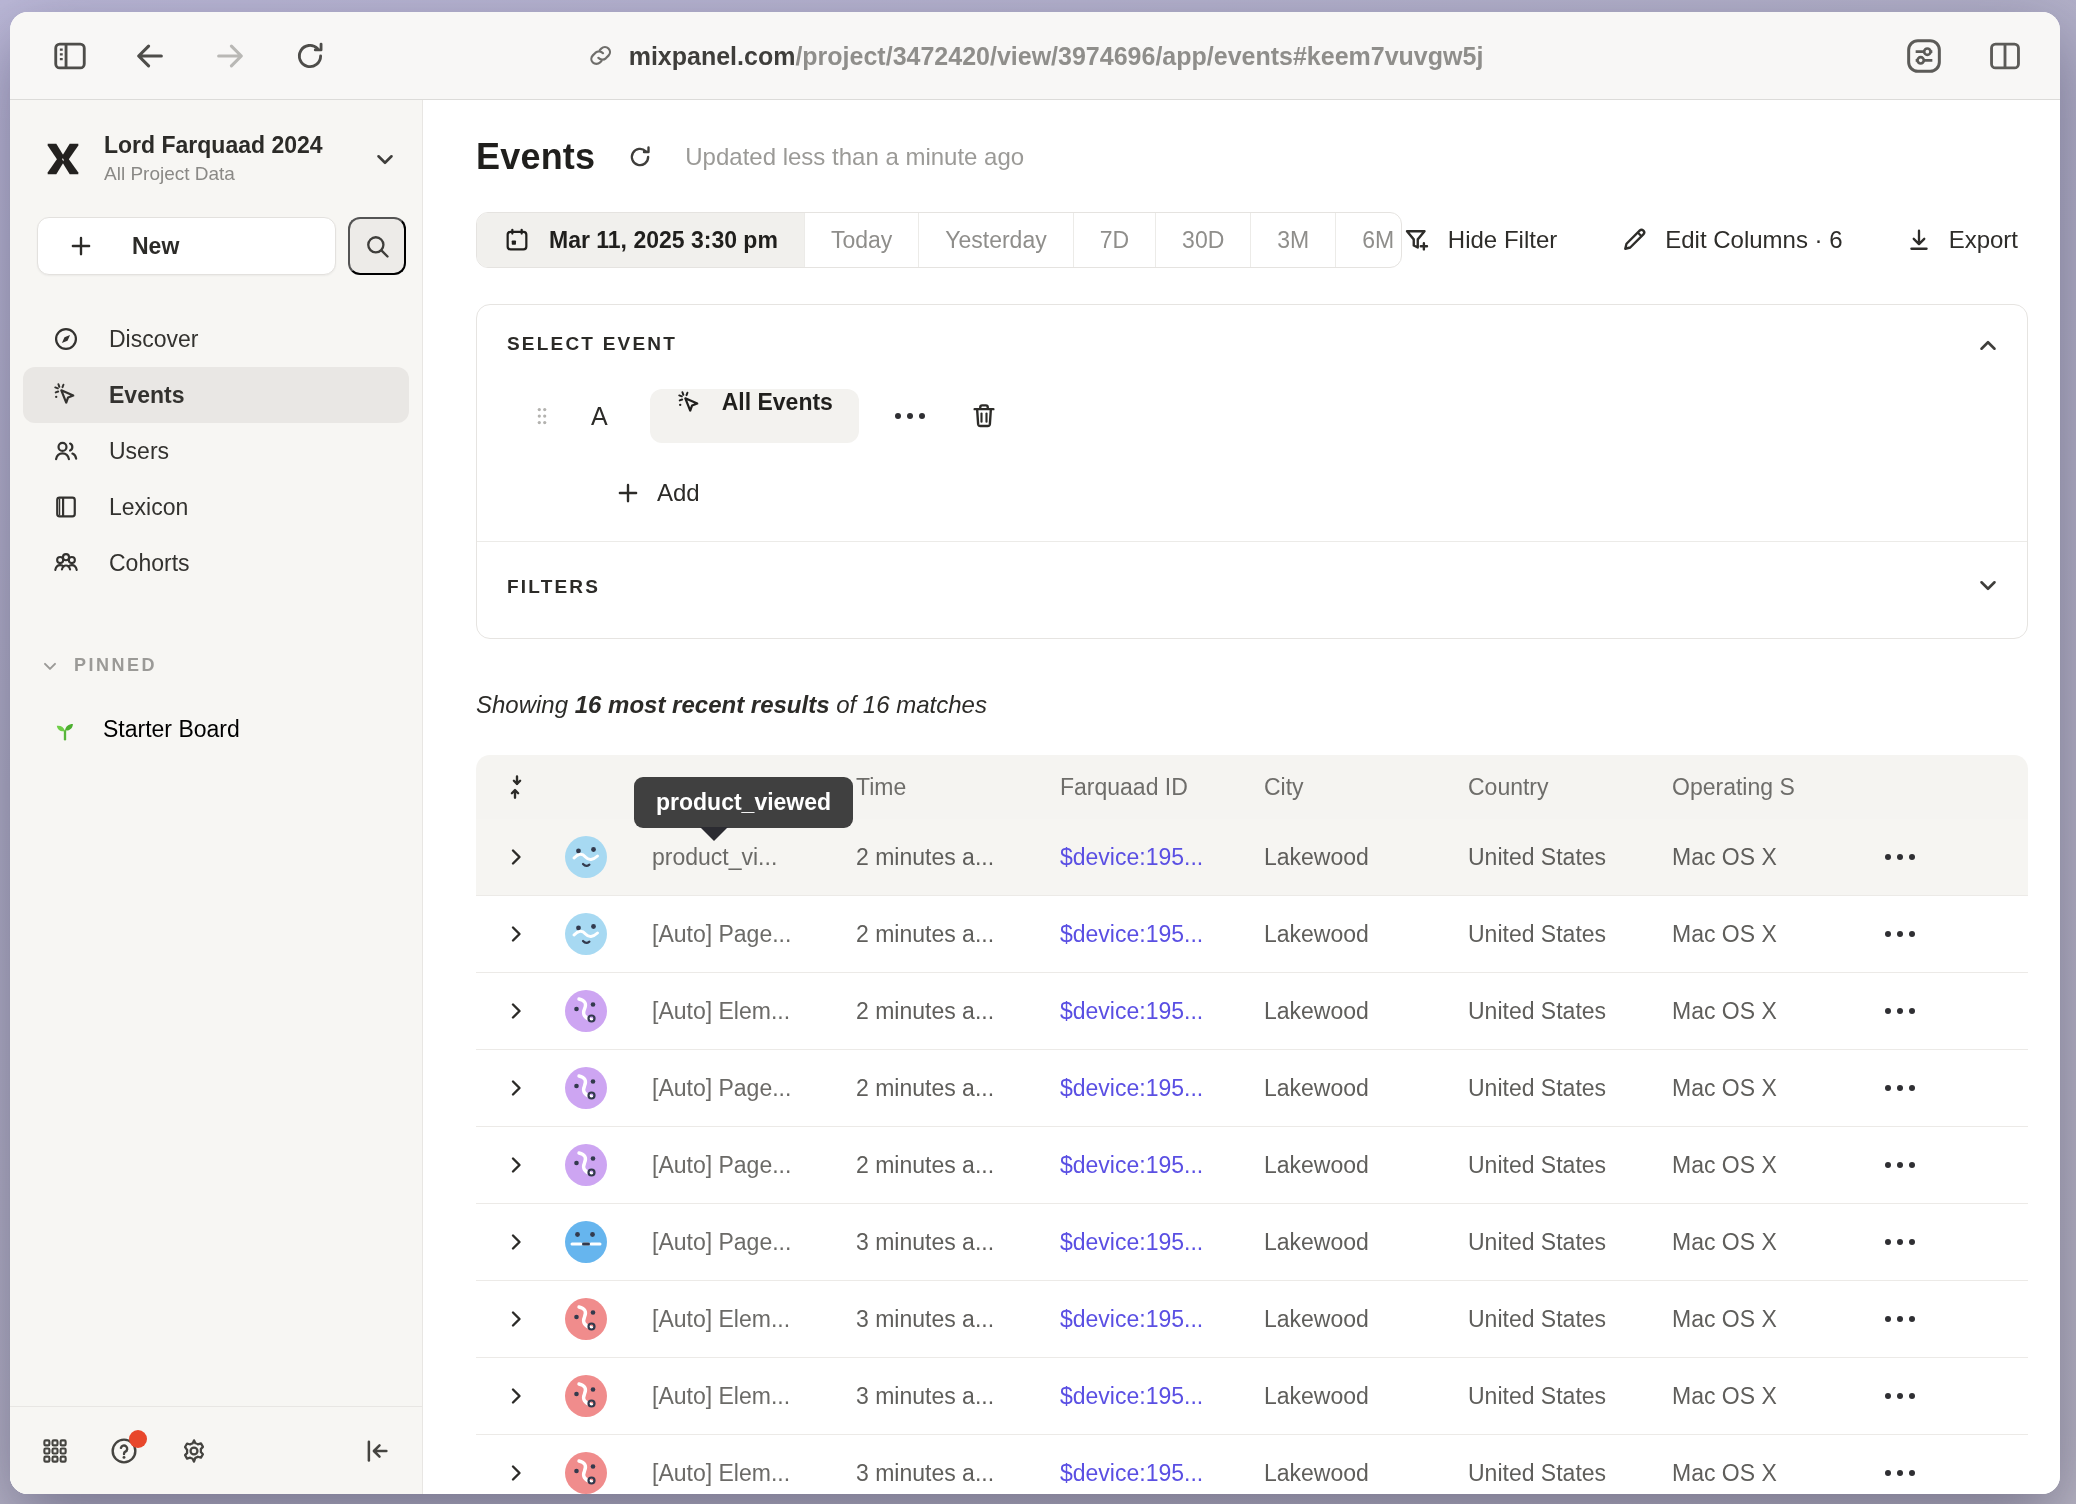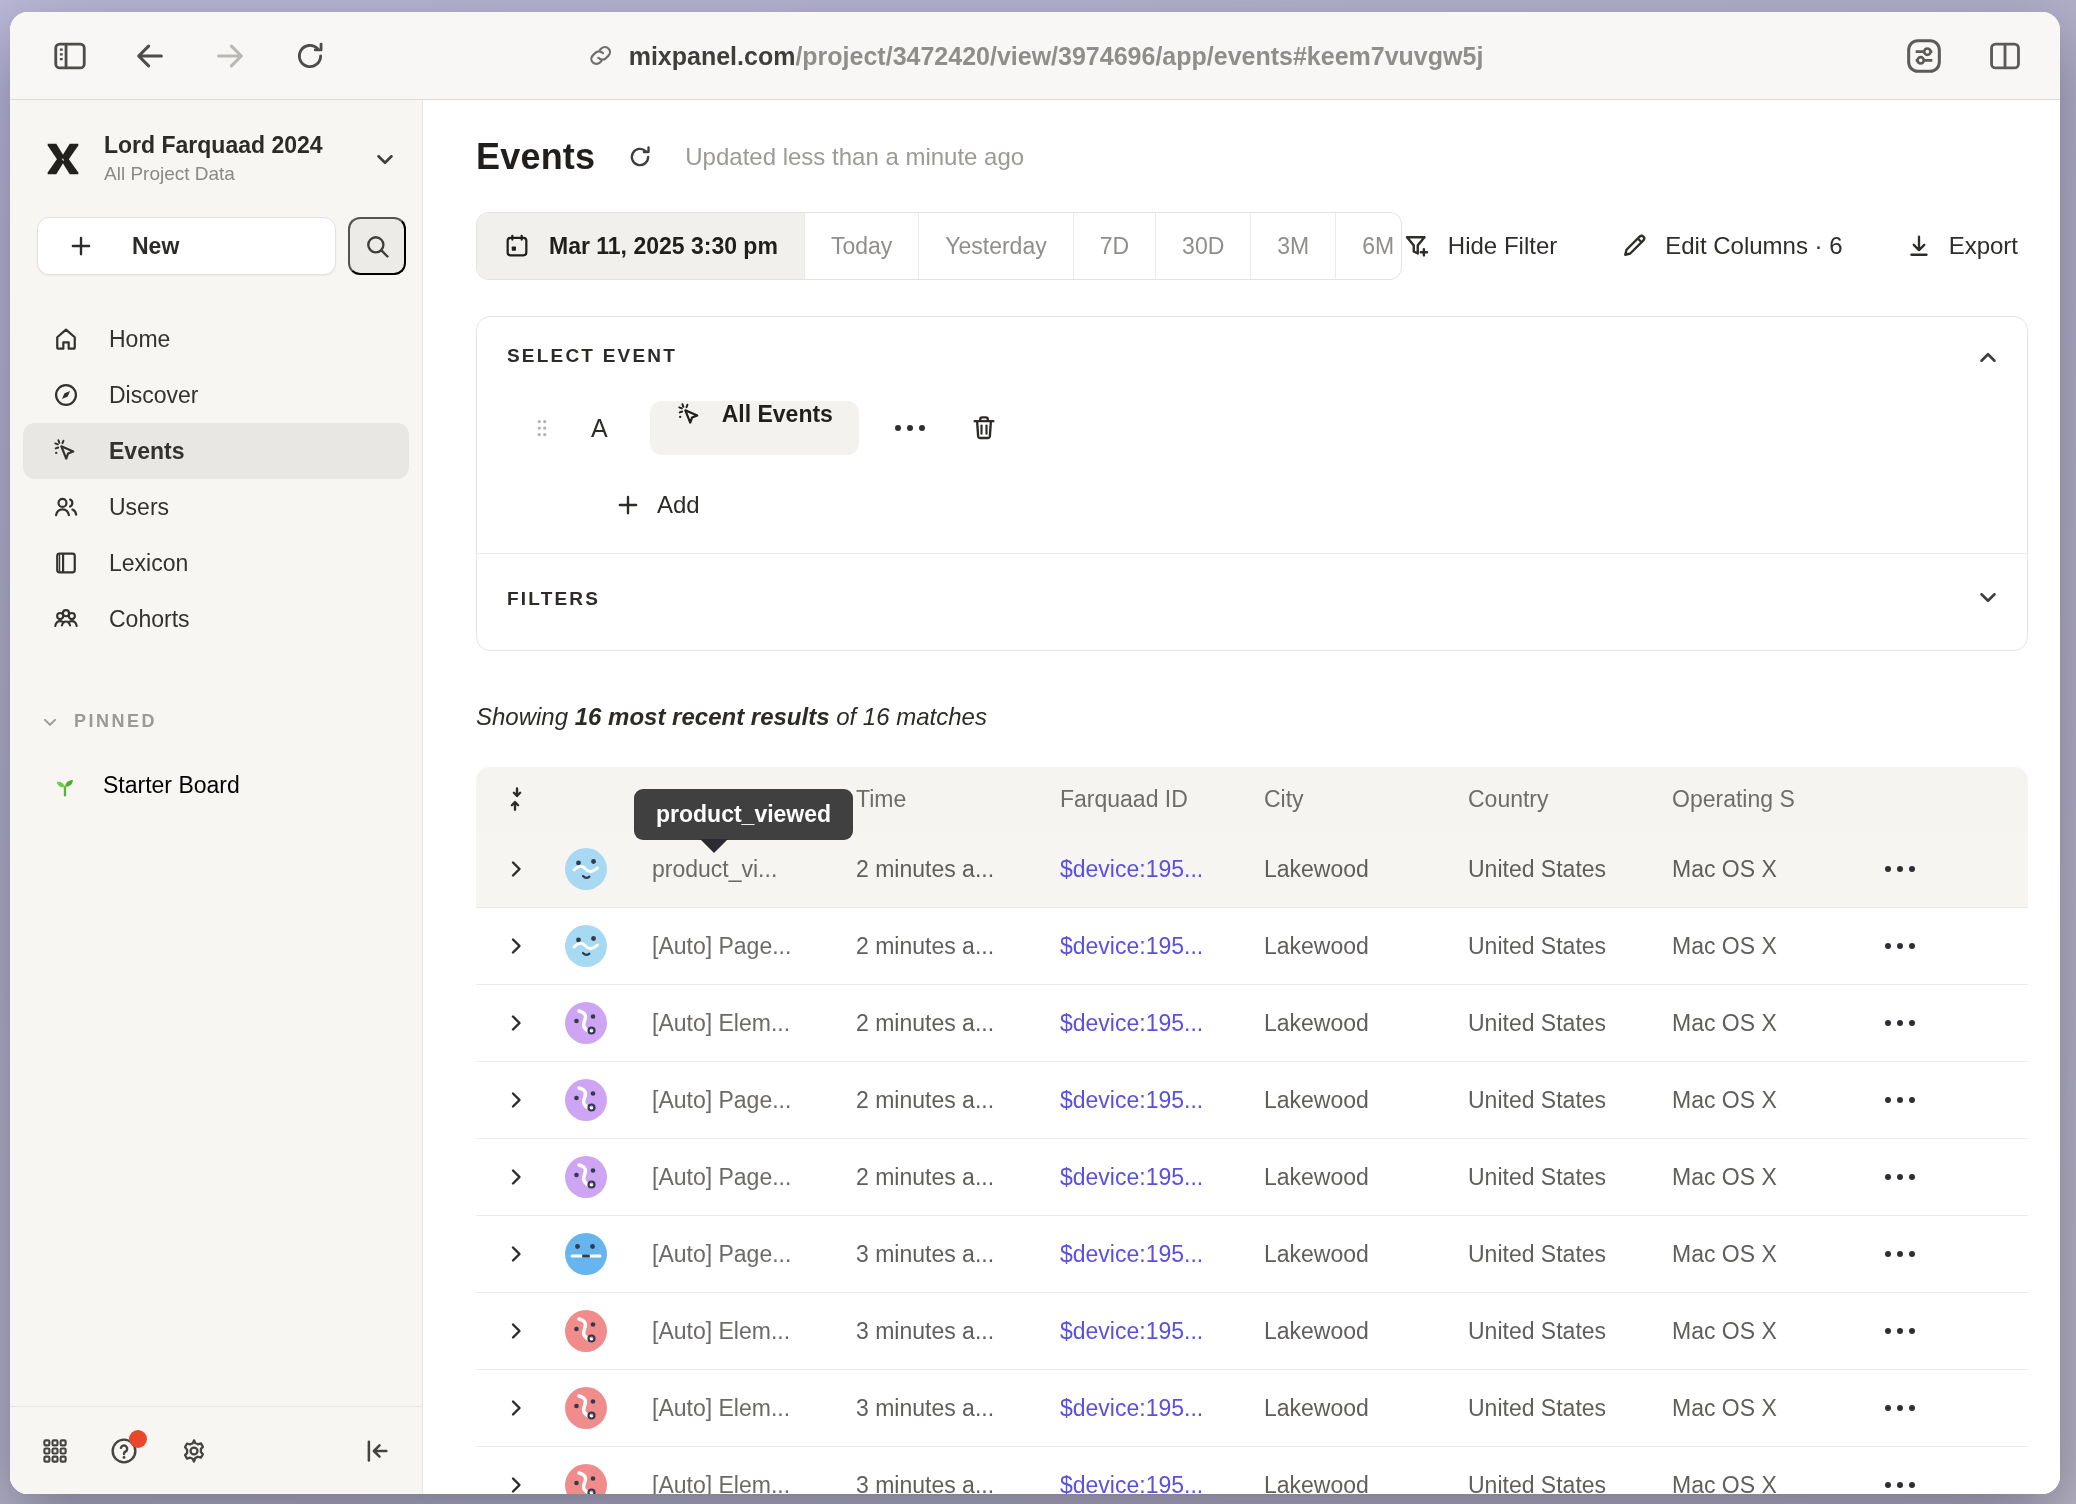--- a/index.html
+++ b/index.html
@@ -49,21 +49,21 @@
   .red-dot{ position:absolute; top:-5px; right:-7px; width:18px; height:18px; border-radius:50%; background:#e8472b; }
 
   
   .main{ flex:1; min-width:0; padding:36px 0 0 53px; position:relative; }
   .page-head{ display:flex; align-items:center; gap:30px; }
   .page-title{ font-size:36px; font-weight:800; color:#201f1d; letter-spacing:.2px; }
   .updated{ font-size:24px; color:#9b9a97; }
   .refresh{ color:#3f3e3b; cursor:pointer; display:flex; }
 
   .toolbar{ margin-top:34px; display:flex; align-items:center; width:1552px; }
-  .seg{ display:flex; align-items:stretch; border:1px solid #e5e3e0; border-radius:12px; overflow:hidden; height:68px; background:#fff; }
+  .seg{ display:flex; align-items:stretch; border:1px solid #e5e3e0; border-radius:12px; overflow:hidden; height:56px; background:#fff; }
   .seg .s{ display:flex; align-items:center; padding:0 26px; font-size:23px; color:#8f8e8b; border-right:1px solid #ecebe8; cursor:pointer; white-space:nowrap; }
   .seg .s:last-child{ border-right:none; }
   .seg .s.active{ background:var(--seg-active); color:#201f1d; font-weight:700; gap:18px; }
   .tb-actions{ margin-left:auto; display:flex; align-items:center; gap:62px; padding-right:10px; }
   .tb-act{ display:flex; align-items:center; gap:16px; font-size:24px; font-weight:500; color:#2e2d2a; cursor:pointer; white-space:nowrap; }
 
   .qcard{ margin-top:36px; width:1552px; border:1px solid #e6e4e1; border-radius:14px; background:#fff; }
   .qsec{ padding:28px 30px; position:relative; }
   .qsec + .qsec{ border-top:1px solid #ecebe8; }
   .qtitle{ font-size:19px; font-weight:700; letter-spacing:2.2px; color:#2c2b28; }
@@ -355,28 +355,20 @@
                   <use href="#i-search"></use>
                 </svg>
               </span>
             </button>
         </div>
 
         <nav class="nav">
           <div class="nav-item">
             <span class="ni">
                 <svg width="28" height="28">
-                  <use href="#i-home"></use>
-                </svg>
-              </span>
-            <span>Home</span>
-          </div>
-          <div class="nav-item">
-            <span class="ni">
-                <svg width="28" height="28">
                   <use href="#i-compass"></use>
                 </svg>
               </span>
             <span>Discover</span>
           </div>
           <div class="nav-item active">
             <span class="ni">
                 <svg width="28" height="28">
                   <use href="#i-cursor-spark"></use>
                 </svg>

